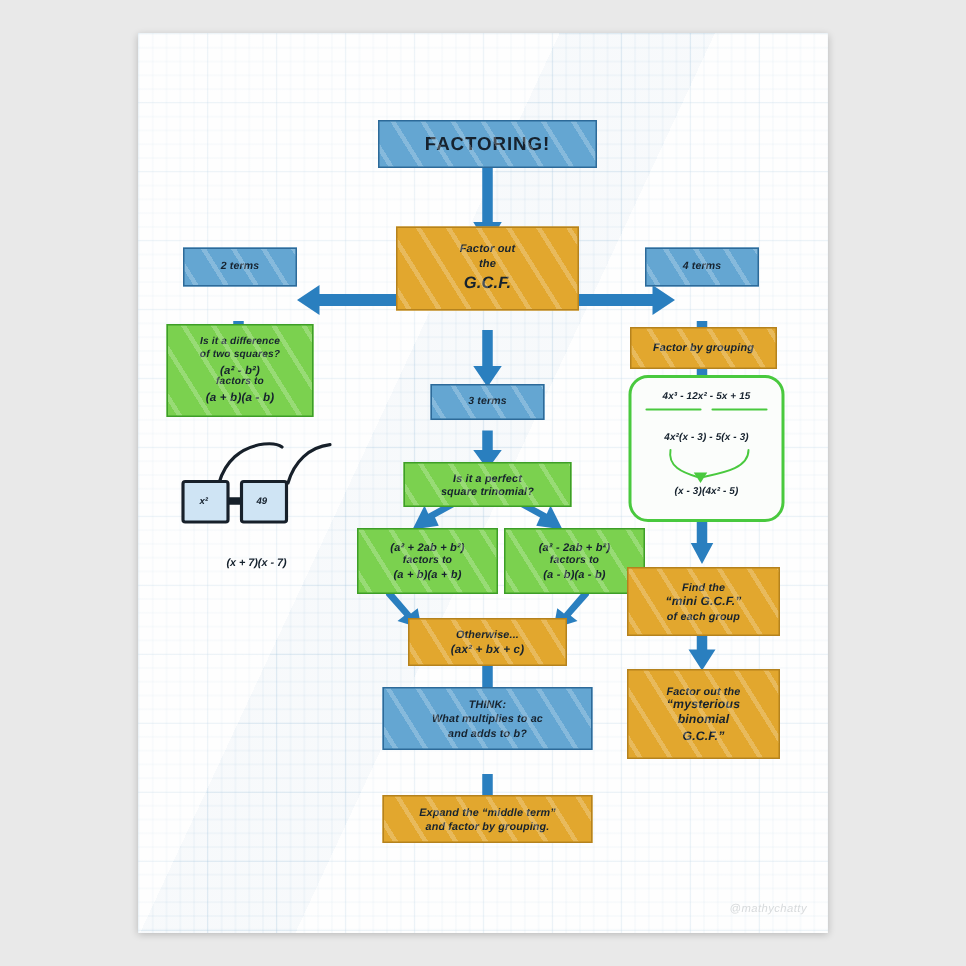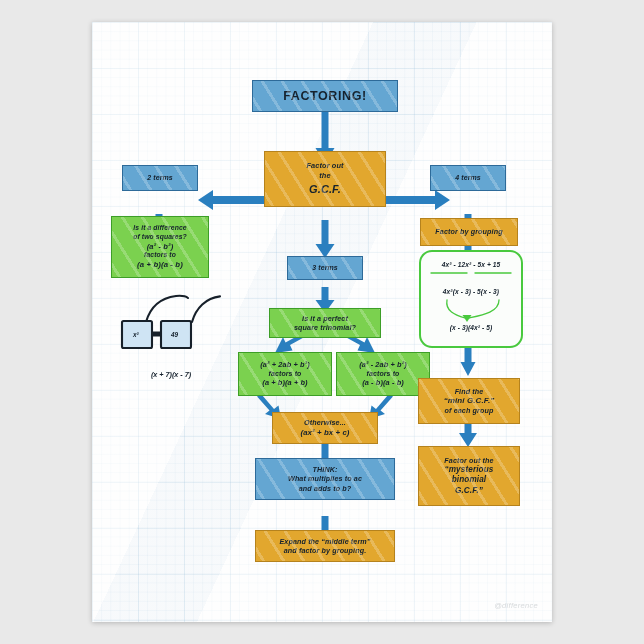--- a/index.html
+++ b/index.html
@@ -312,16 +312,16 @@
       <span class="ln">of each group</span>
     </div>
 
     <div class="node orange sheen" style="left:326px; top:424px; width:102px; height:60px; font-size:7.2px;">
       <span class="ln">Factor out the</span>
       <span class="ln" style="font-size:8.2px;">“mysterious</span>
       <span class="ln" style="font-size:8.2px;">binomial</span>
       <span class="ln" style="font-size:8.2px;">G.C.F.”</span>
     </div>
 
-    <div id="watermark">@difference</div>
+    <div id="watermark">@mathychatty</div>
   </div>
 
 </div>
 
 </body></html>

